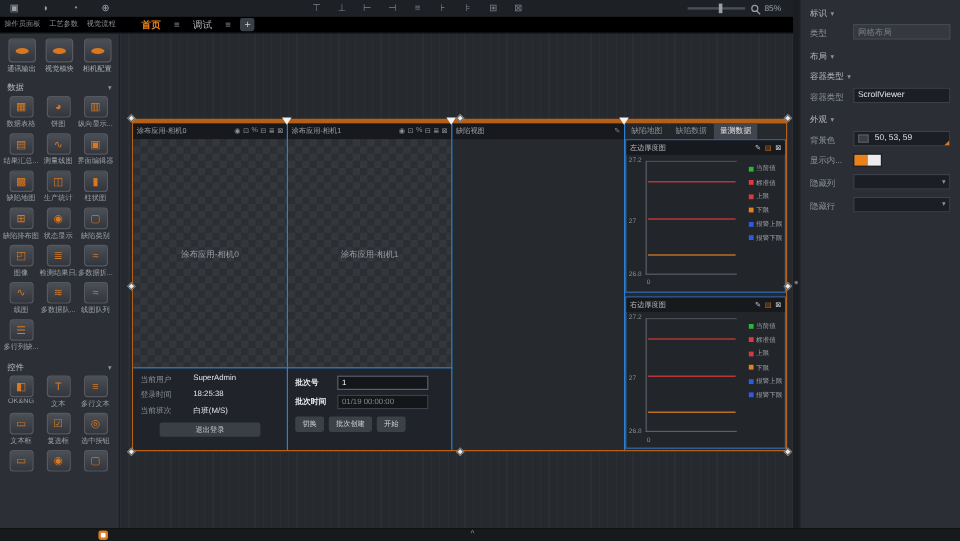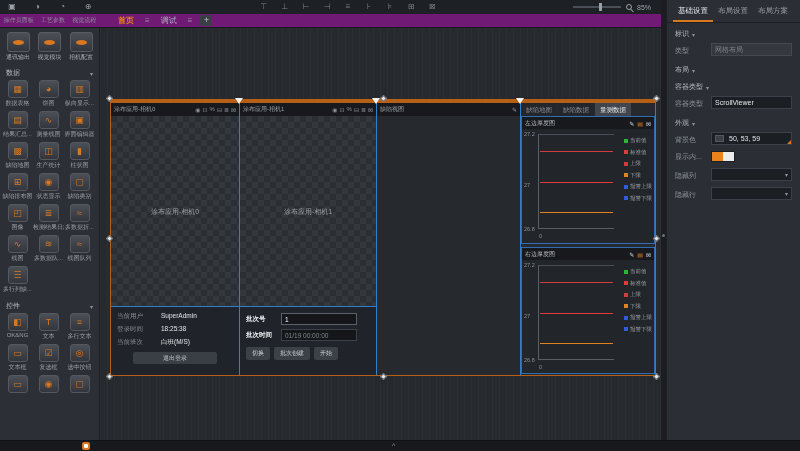--- a/index.html
+++ b/index.html
@@ -13,21 +13,21 @@
   .alignicons{display:flex;gap:5px;margin-left:160px}
   .alignicons .ticon{color:#7c828a}
   .zoomctl{margin-left:auto;display:flex;align-items:center;gap:5px;padding-right:6px}
   .slider{width:48px;height:2px;background:#4a4f56;position:relative}
   .slider .handle{position:absolute;left:55%;top:-3px;width:3px;height:8px;background:#9aa0a8}
   .mag{width:6px;height:6px;border:1px solid #9aa0a8;border-radius:50%;position:relative;display:inline-block}
   .mag::after{content:"";position:absolute;right:-3px;bottom:-2px;width:4px;height:1px;background:#9aa0a8;transform:rotate(45deg)}
   .zoomval{font-size:7px;color:#9aa0a8}
 
   
-  #subbar{position:absolute;left:0;top:14px;width:661px;height:14px;background:#701a75;border-bottom:1px solid #16181c;display:flex}
+  #subbar{position:absolute;left:0;top:14px;width:661px;height:14px;background:#000000;border-bottom:1px solid #16181c;display:flex}
   .groups{width:100px;display:flex;justify-content:space-around;align-items:center}
   .glabel{font-size:6px;color:#8b9199;white-space:nowrap}
   .tabs{display:flex;align-items:center;gap:5px;padding-left:12px}
   .tab{font-size:8px;padding:0 6px;line-height:13px;color:#aeb3ba;cursor:default}
   .tab.active{color:#e8821c;font-weight:bold}
   .tabmenu{color:#8b9199;font-size:8px}
   .addtab{width:12px;height:11px;background:#3a3f46;color:#c9cdd3;font-size:9px;line-height:11px;text-align:center;border-radius:2px;margin-left:3px}
 
   
   #sidebar{position:absolute;left:0;top:28px;width:100px;height:412px;background:#2c2f35;overflow:hidden;border-right:1px solid #1c1f23}
@@ -567,25 +567,20 @@
             <button class="bbtn">批次创建</button>
             <button class="bbtn">开始</button>
           </div>
       </div>
     </div>
   </main>
 
   <div id="vsplit"></div>
 
   <aside id="inspector">
-    <div class="itabs">
-      <span class="itab active">基础设置</span>
-      <span class="itab">布局设置</span>
-      <span class="itab">布局方案</span>
-    </div>
 
     <div class="isec">
       <span>标识</span>
       <span class="chev">▾</span>
     </div>
     <div class="irow">
       <span class="ilabel">类型</span>
       <input class="iinput" disabled="" value="网格布局" style="">
     </div>
 

